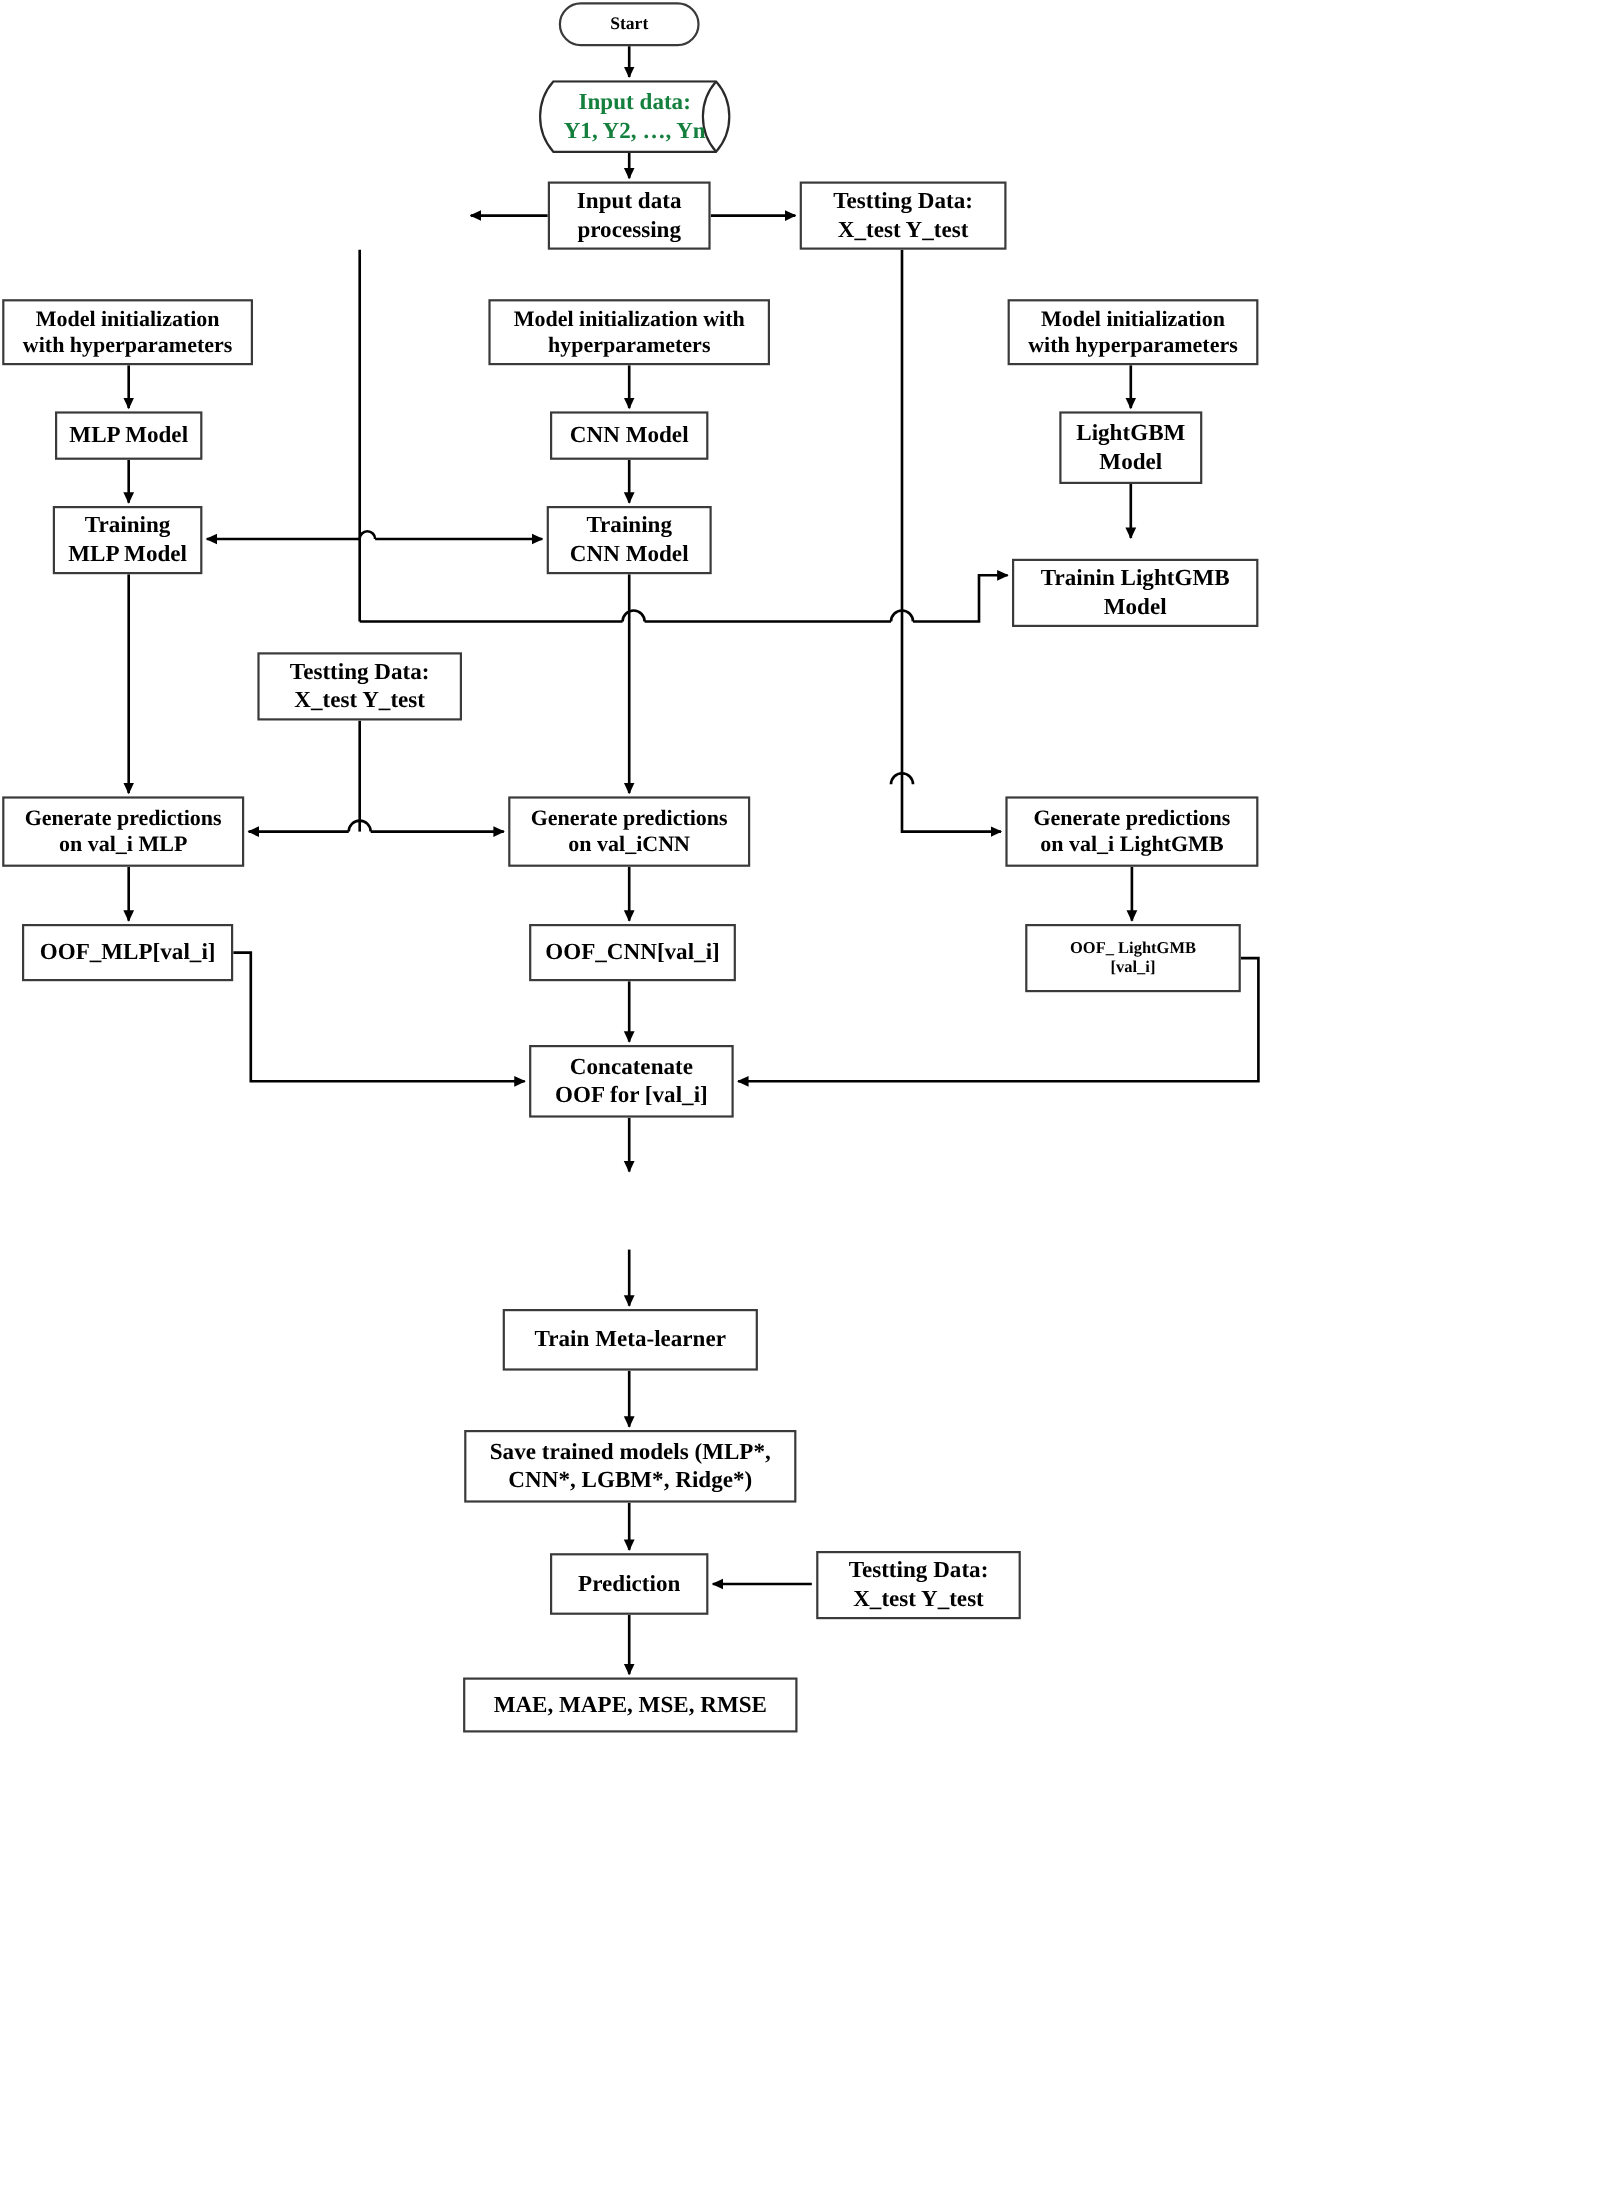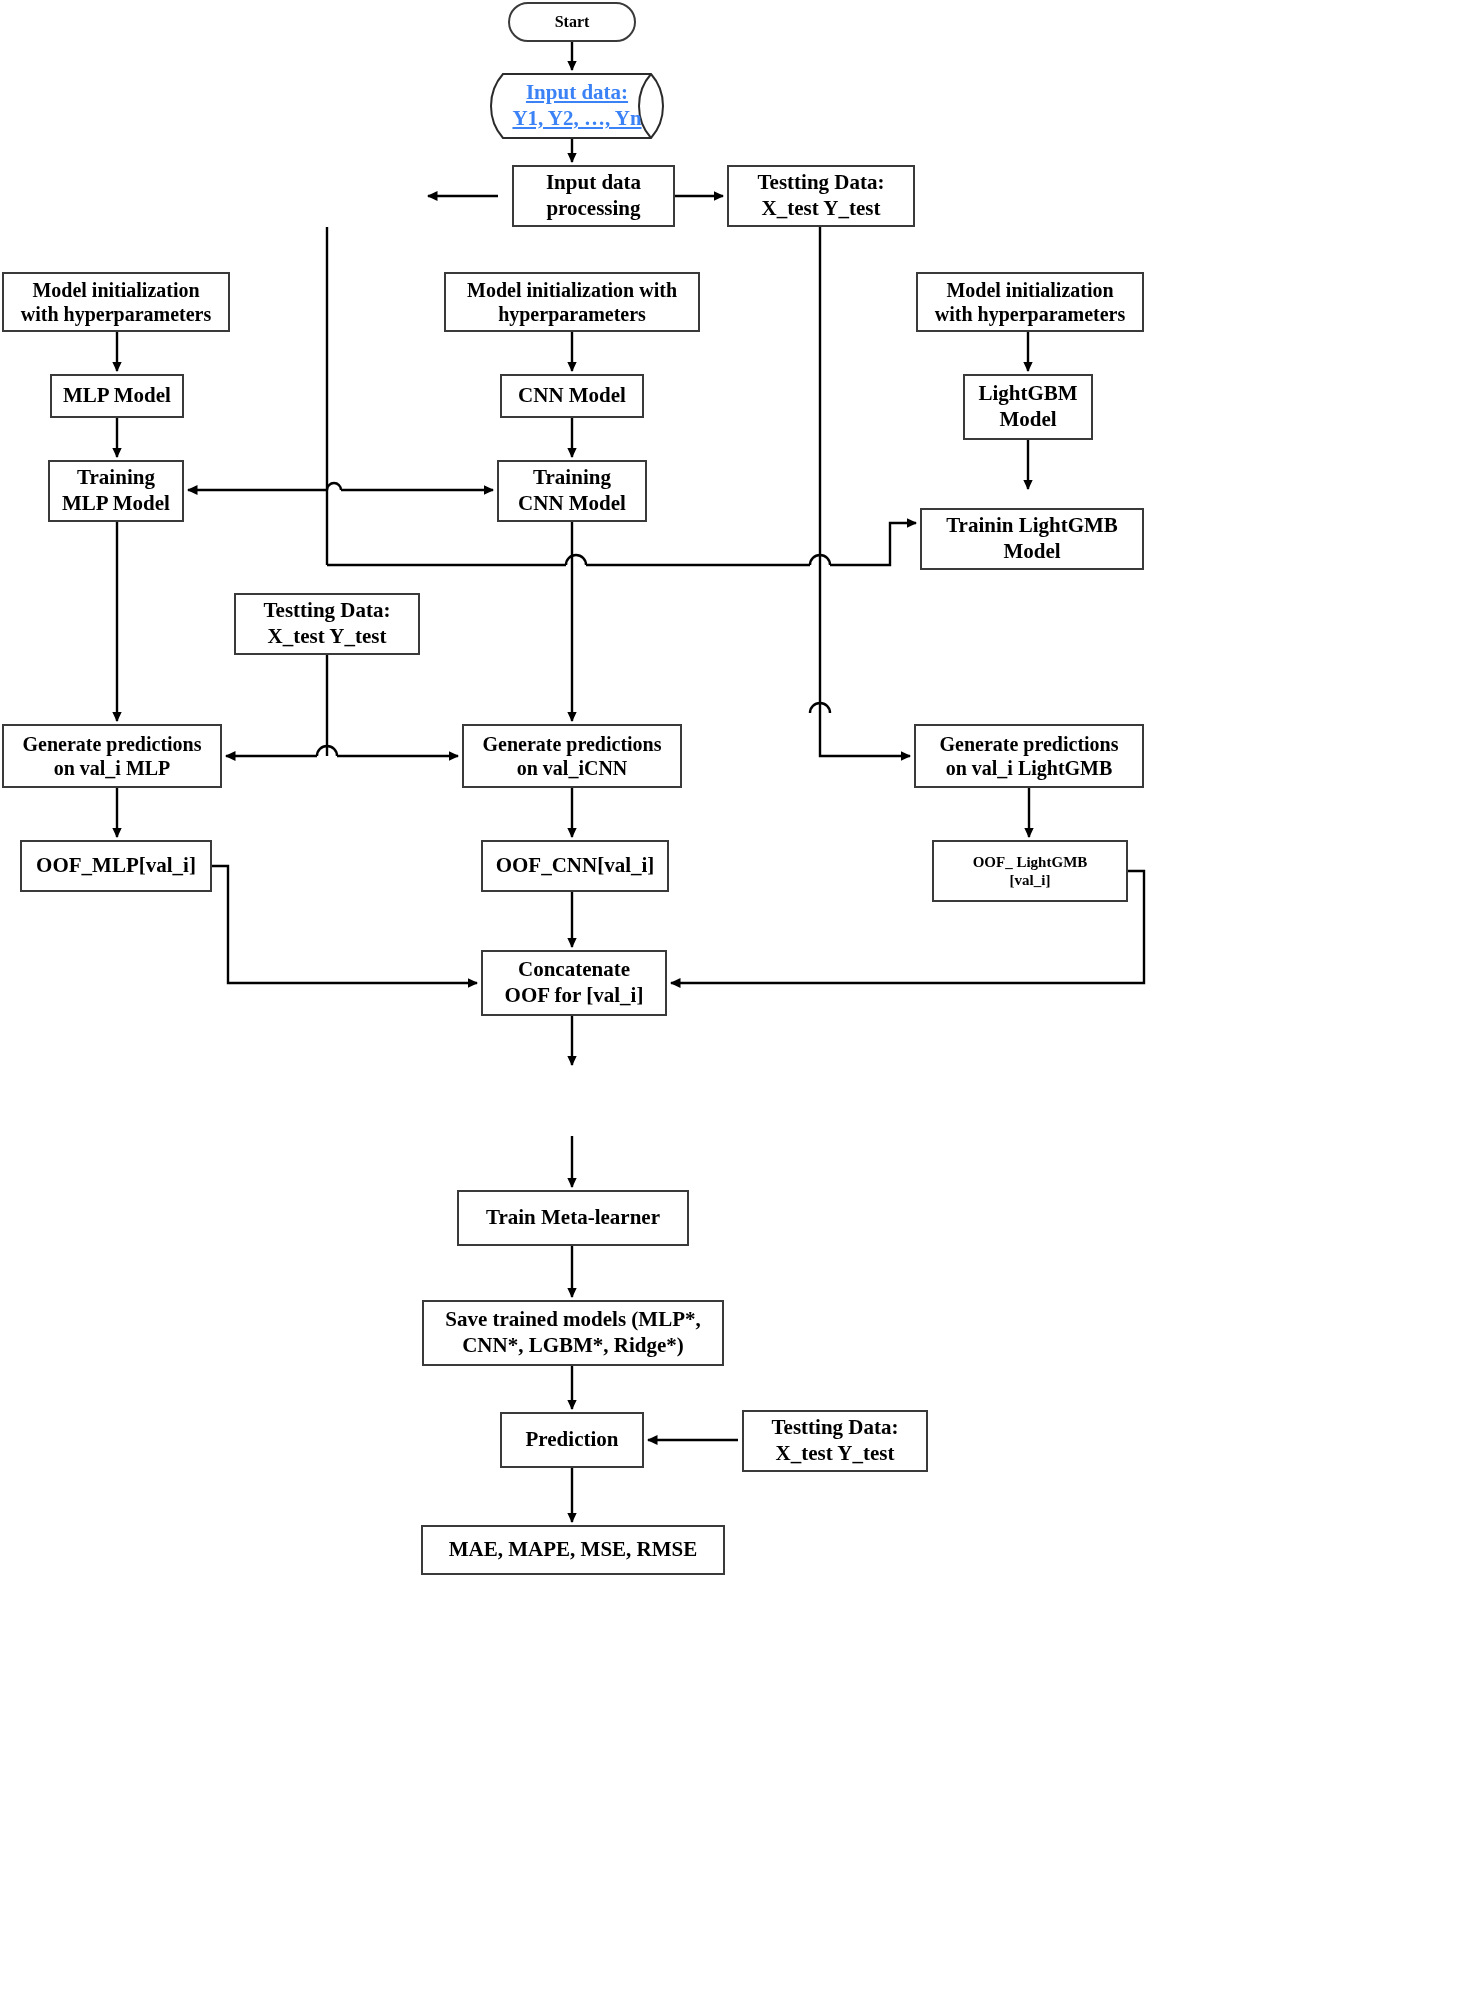--- a/index.html
+++ b/index.html
@@ -51,24 +51,23 @@
   }
   .cyl-text {
     position: absolute;
     left: 0; top: 0;
     width: 100%; height: 100%;
     display: flex;
     align-items: center;
     justify-content: center;
     text-align: center;
     font-weight: bold;
-    color: #3b82f6;
+    color: #15803d;
     line-height: 1.22;
     white-space: pre-line;
-    text-decoration: underline;
   }
   .cyl-svg { position:absolute; left:0; top:0; }
 </style>
 </head>
 <body>
 
 <div id="canvas">
 
   <svg class="edges" viewBox="0 0 1458 1999">
     <defs>
@@ -139,21 +138,21 @@
 
   <div class="cyl-wrap" style="left:487px;top:73px;width:180px;height:66px;">
     <svg class="cyl-svg" width="180" height="66" viewBox="0 0 180 66">
       <path d="M16,1 L164,1 C172,10 176,22 176,33 C176,44 172,56 164,65 L16,65 C8,56 4,44 4,33 C4,22 8,10 16,1 Z" fill="#fff" stroke="#2b2b2b" stroke-width="2"></path>
       <path d="M164,1 C156,10 152,22 152,33 C152,44 156,56 164,65" fill="none" stroke="#2b2b2b" stroke-width="2"></path>
     </svg>
     <div class="cyl-text" style="font-size:21px;padding-right:16px;">Input data:
 Y1, Y2, …, Yn</div>
   </div>
 
-  <div class="node" style="left:512px;top:165px;width:163px;height:62px;font-size:21px;">Input data
+  <div class="node" style="left:498px;top:165px;width:148px;height:62px;font-size:21px;">Input data
 processing</div>
 
 
   <div class="node" style="left:727px;top:165px;width:188px;height:62px;font-size:21px;">Testting Data:
 X_test Y_test</div>
 
   <div class="node" style="left:2px;top:272px;width:228px;height:60px;font-size:20px;">Model initialization
 with hyperparameters</div>
 
   <div class="node" style="left:444px;top:272px;width:256px;height:60px;font-size:20px;">Model initialization with

